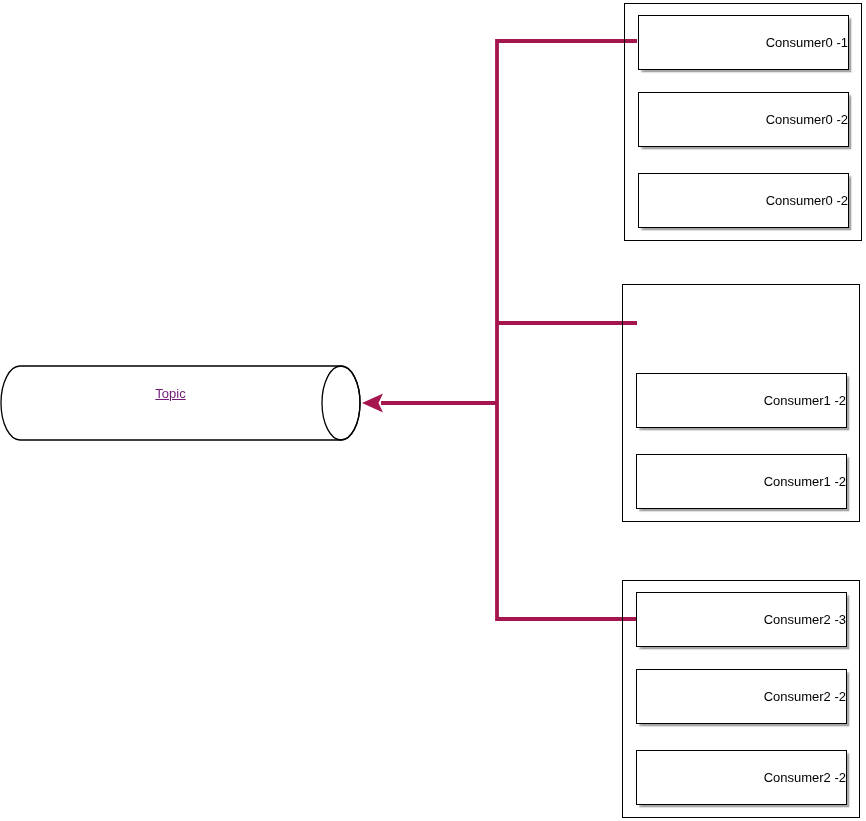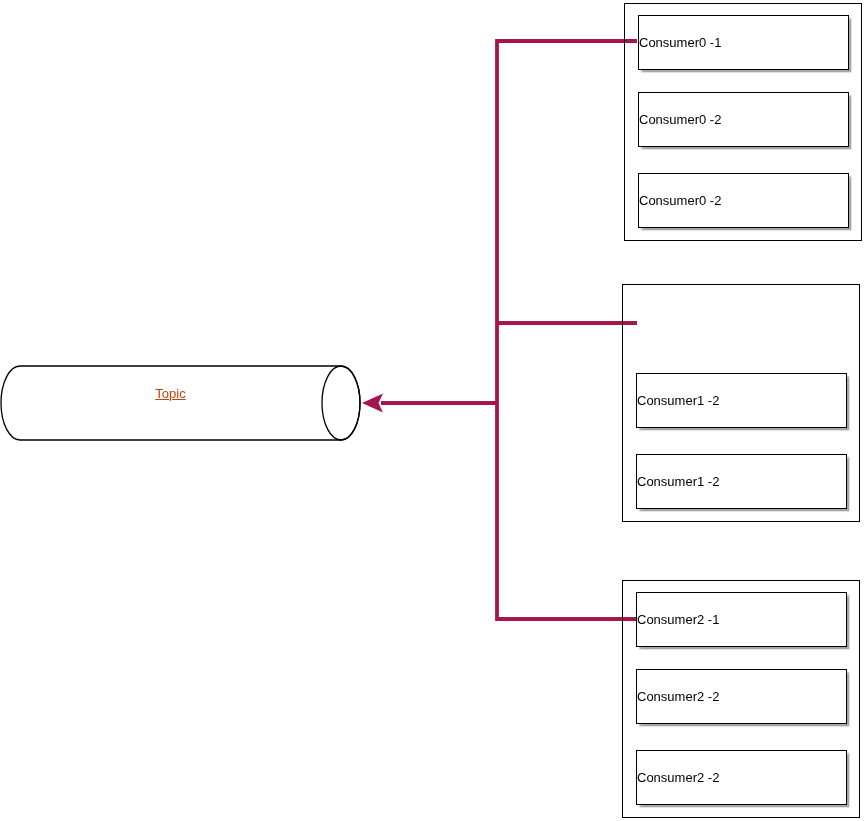--- a/index.html
+++ b/index.html
@@ -46,21 +46,21 @@
     position: absolute;
     left: 13px;
     width: 211px;
     height: 55px;
     border: 1.3px solid #000000;
     background: #ffffff;
     box-sizing: border-box;
     box-shadow: 2.5px 2.5px 1.5px rgba(0, 0, 0, 0.35);
     display: flex;
     align-items: center;
-    justify-content: flex-start;
+    justify-content: flex-end;
     font-size: 13px;
     color: #000000;
     white-space: nowrap;
   }
   .c1 { top: 11px; }
   .c2 { top: 88px; }
   .c3 { top: 169px; }
   .cylinder {
     position: absolute;
     left: 0;
@@ -76,21 +76,21 @@
   .cyl-label {
     position: absolute;
     left: 0;
     top: 0;
     width: 341px;
     height: 57px;
     display: flex;
     align-items: center;
     justify-content: center;
     font-size: 13px;
-    color: #c2410c;
+    color: #701a75;
     text-decoration: underline;
   }
 </style>
 </head>
 <body>
 
 <div class="canvas">
 
   <svg class="edges" width="866" height="821" viewBox="0 0 866 821">
     <path d="M 637 41 L 497 41 L 497 619 L 637 619" fill="none" stroke-width="3.8" stroke-linejoin="miter" stroke="#A5164F"></path>
@@ -125,21 +125,21 @@
       <div class="consumer c2">
         <span>Consumer1 -2</span>
       </div>
       <div class="consumer c3">
         <span>Consumer1 -2</span>
       </div>
     </div>
 
     <div class="group group-2">
       <div class="consumer c1">
-        <span>Consumer2 -1</span>
+        <span>Consumer2 -3</span>
       </div>
       <div class="consumer c2">
         <span>Consumer2 -2</span>
       </div>
       <div class="consumer c3">
         <span>Consumer2 -2</span>
       </div>
     </div>
 
   </div>

